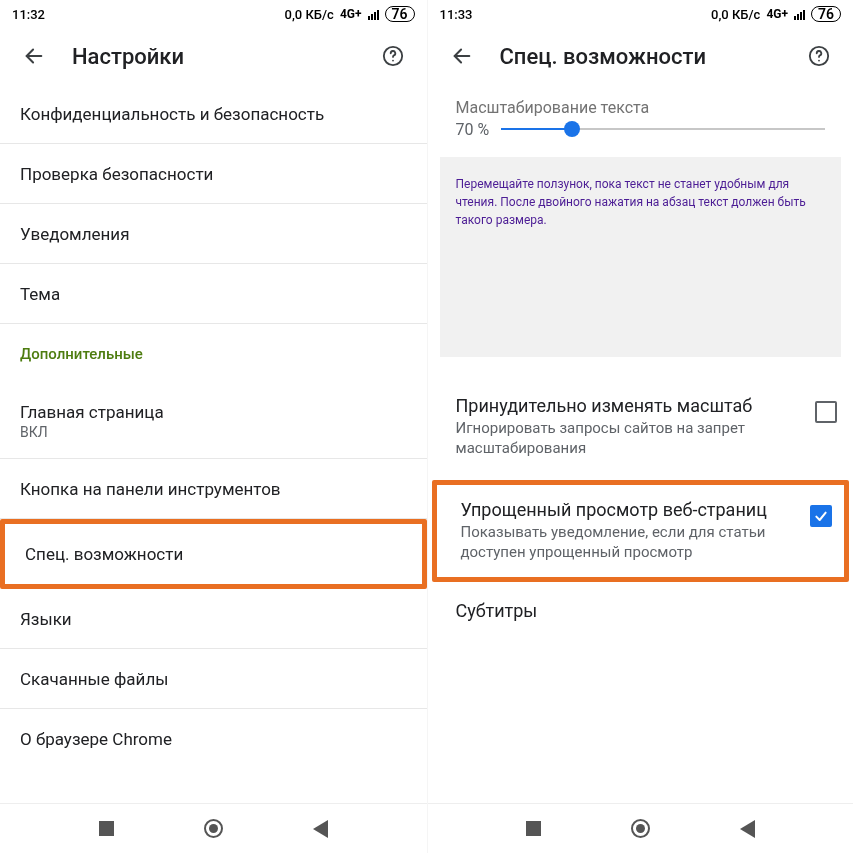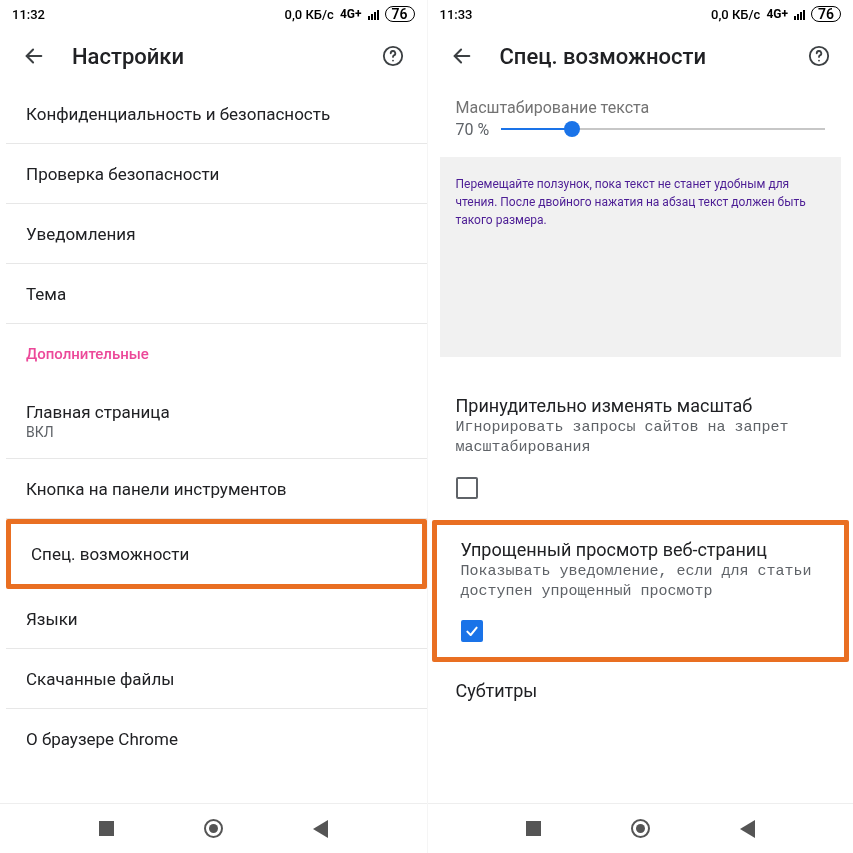--- a/index.html
+++ b/index.html
@@ -66,33 +66,33 @@
     color: #3c4043;
   }
   .appbar-title {
     font-size: 22px;
     font-weight: 500;
     color: #202124;
     flex: 1;
   }
 
   
-  .list { flex: 1; overflow: hidden; padding-left: 6px; }
+  .list { flex: 1; overflow: hidden; }
   .row {
     min-height: 60px;
     padding: 18px 20px;
     border-bottom: 1px solid #e7e7e7;
     display: flex;
     flex-direction: column;
     justify-content: center;
   }
   .row-title { font-size: 17px; color: #202124; }
   .row-sub { font-size: 14px; color: #5f6368; margin-top: 2px; }
   .row.category { }
-  .row.category .row-title { color: #ec4899; font-size: 15px; font-weight: 500; }
+  .row.category .row-title { color: #4d7c0f; font-size: 15px; font-weight: 500; }
   .row.no-border { border-bottom: none; }
 
   .highlight-box {
     border: 5px solid #e96f22;
     border-radius: 2px;
   }
 
   
   .navbar {
     height: 50px;
@@ -153,25 +153,24 @@
     color: #4c1d95;
     line-height: 1.5;
   }
 
   .setting-row {
     padding: 14px 16px 14px 28px;
     border-bottom: 1px solid transparent;
     display: flex;
     align-items: flex-start;
     gap: 12px;
-    flex-direction: column;
   }
   .setting-text { flex: 1; }
   .setting-title { font-size: 18px; color: #202124; }
-  .setting-sub { font-size: 15px; color: #5f6368; margin-top: 2px; line-height: 1.35; font-family: Liberation Mono, monospace; }
+  .setting-sub { font-size: 15px; color: #5f6368; margin-top: 2px; line-height: 1.35; }
   .checkbox {
     width: 22px; height: 22px; border: 2px solid #5f6368; border-radius: 2px;
     display:flex; align-items:center; justify-content:center;
     margin-top: 6px;
     flex-shrink: 0;
   }
   .checkbox.checked {
     background: #1a73e8; border-color: #1a73e8; color: #fff;
   }
   .checkbox.checked svg { width: 16px; height: 16px; }

